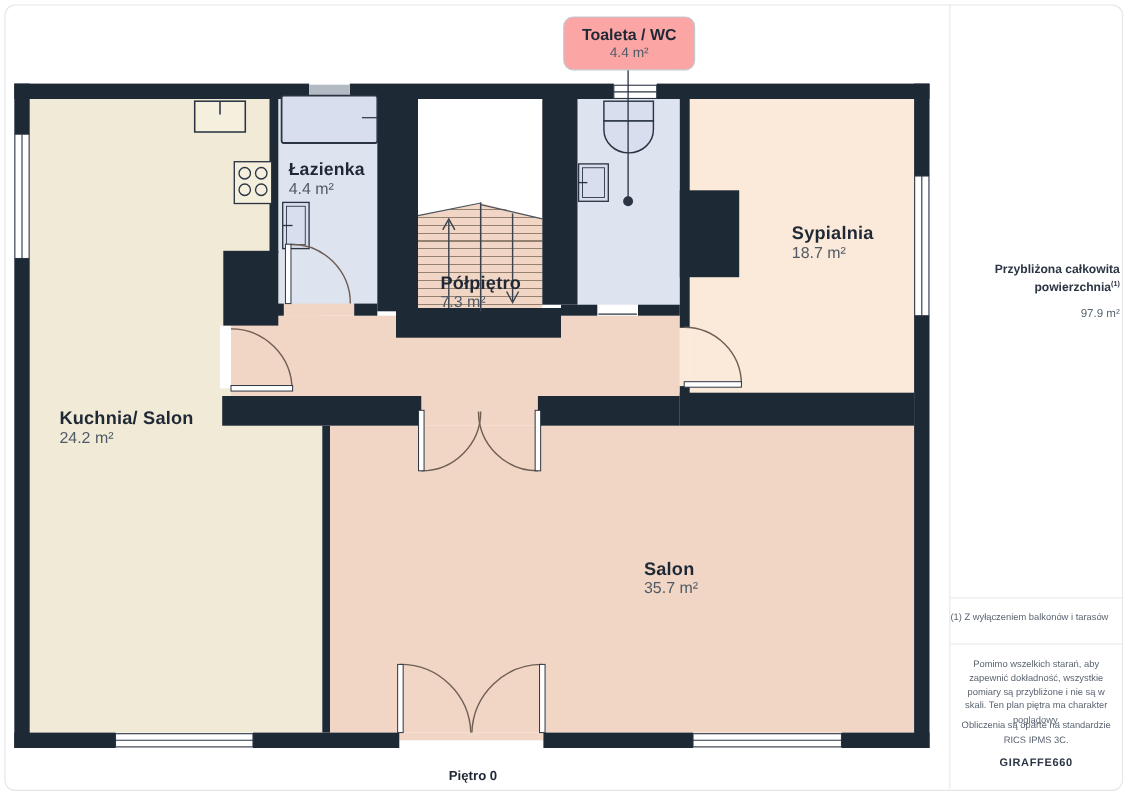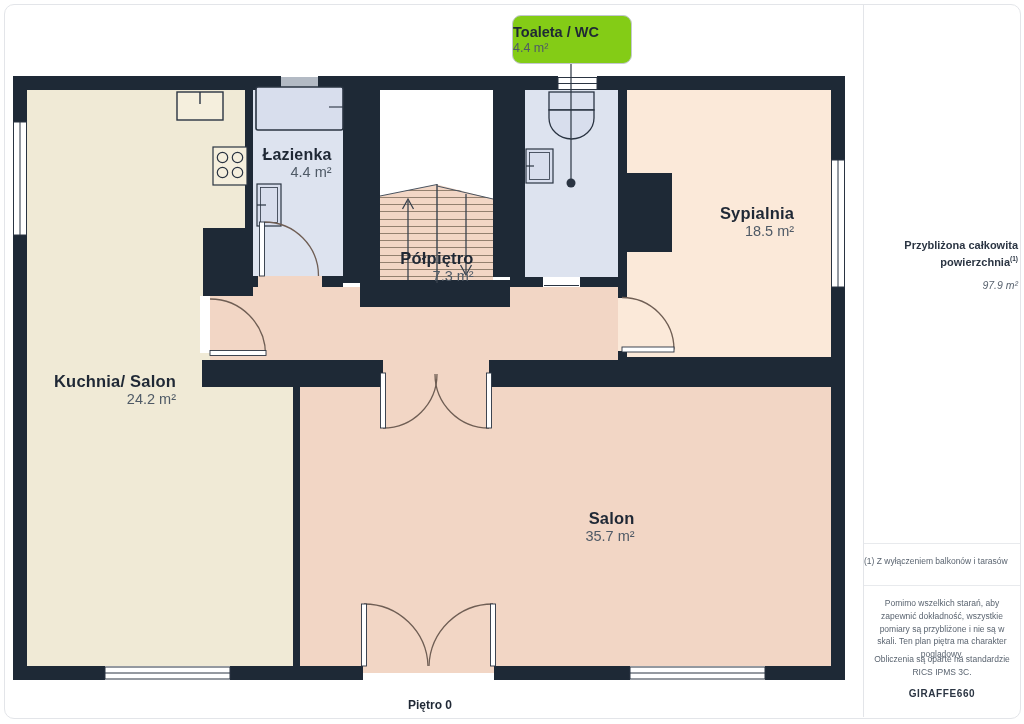--- a/index.html
+++ b/index.html
@@ -6,42 +6,42 @@
   body{width:1024px;height:724px;position:relative;overflow:hidden;
        font-family:"Liberation Sans","DejaVu Sans",sans-serif;}
   .abs{position:absolute;}
   .floor{position:absolute;}
   .wall{position:absolute;background:var(--wall);}
   .page-border{position:absolute;left:4px;top:4px;width:1015px;height:713px;
     border:1px solid #e3e5e9;border-radius:10px;pointer-events:none;}
   .v-divider{position:absolute;background:#e3e5e9;width:1px;}
   .h-divider{position:absolute;background:#e8eaed;height:1px;}
   
-  .room-label{position:absolute;transform:translate(-50%,-50%);text-align:right;white-space:nowrap;}
+  .room-label{position:absolute;transform:translate(-50%,-50%);text-align:left;white-space:nowrap;}
   .room-name{font-size:16.5px;font-weight:700;color:#1f2835;letter-spacing:.2px;}
   .room-area{font-size:14.5px;color:#4f5a66;}
   .room-name.small{font-size:16px;}
   
-  .callout{position:absolute;left:512px;top:15px;width:118px;height:47px;background:#84cc16;
+  .callout{position:absolute;left:512px;top:15px;width:118px;height:47px;background:#fca5a5;
     border:1.5px solid #c3c8d0;border-radius:9px;display:flex;flex-direction:column;
-    align-items:flex-start;justify-content:center;z-index:6;}
+    align-items:center;justify-content:center;z-index:6;}
   .callout .t{font-size:14.5px;font-weight:700;color:#1f2835;line-height:1.25;}
   .callout .a{font-size:12.5px;color:#4f5a66;line-height:1.25;}
   
   .stairs-lines{position:absolute;left:380px;top:90px;width:113px;height:193px;
     background:repeating-linear-gradient(to bottom,transparent 0 6.2px,#93806f 6.2px 7.2px);}
   .stairs-top{position:absolute;left:380px;top:90px;width:113px;height:193px;background:#fff;
     clip-path:polygon(0 0,100% 0,100% 56.5%,50.4% 49%,0 54.9%);}
   .floor-caption{position:absolute;transform:translate(-50%,-50%);
     font-size:12px;font-weight:700;color:#1f2835;}
   
   .sb-total{position:absolute;left:866px;top:238px;width:152px;text-align:right;}
   .sb-total .l{font-size:11px;font-weight:700;color:#2b3543;line-height:1.45;}
   .sb-total sup{font-size:6.5px;font-weight:700;color:#2b3543;}
-  .sb-total .v{font-size:10.5px;color:#5a6470;margin-top:8px;font-style:italic;}
+  .sb-total .v{font-size:10.5px;color:#5a6470;margin-top:8px;}
   .sb-note{position:absolute;left:864px;top:556px;width:156px;text-align:left;
     font-size:8.5px;color:#5a6470;}
   .sb-par{position:absolute;left:869px;top:597px;width:146px;text-align:center;
     font-size:8.5px;color:#5a6470;line-height:1.5;}
   .sb-rics{position:absolute;left:869px;top:653px;width:146px;text-align:center;
     font-size:8.5px;color:#5a6470;line-height:1.5;}
   .sb-brand{position:absolute;left:866px;top:688px;width:152px;text-align:center;
     font-size:10px;color:#2b3543;letter-spacing:.6px;}
   .sb-brand .n1{font-weight:700;}
   .sb-brand .n2{font-weight:800;}
@@ -210,21 +210,21 @@
 <div class="room-label z6" style="left:297px;top:163px;">
   <div class="room-name small">Łazienka</div>
   <div class="room-area">4.4 m²</div>
 </div>
 <div class="room-label z6" style="left:437px;top:266px;">
   <div class="room-name">Półpiętro</div>
   <div class="room-area">7.3 m²</div>
 </div>
 <div class="room-label z6" style="left:757px;top:221px;">
   <div class="room-name">Sypialnia</div>
-  <div class="room-area">18.5 m²</div>
+  <div class="room-area">18.7 m²</div>
 </div>
 <div class="room-label z6" style="left:610px;top:526px;">
   <div class="room-name">Salon</div>
   <div class="room-area">35.7 m²</div>
 </div>
 
 <div class="floor-caption" style="left:430px;top:705px;">Piętro 0</div>
 
 <div class="page-border"></div>
 <div class="v-divider" style="left:863px;top:4px;height:713px;"></div>

